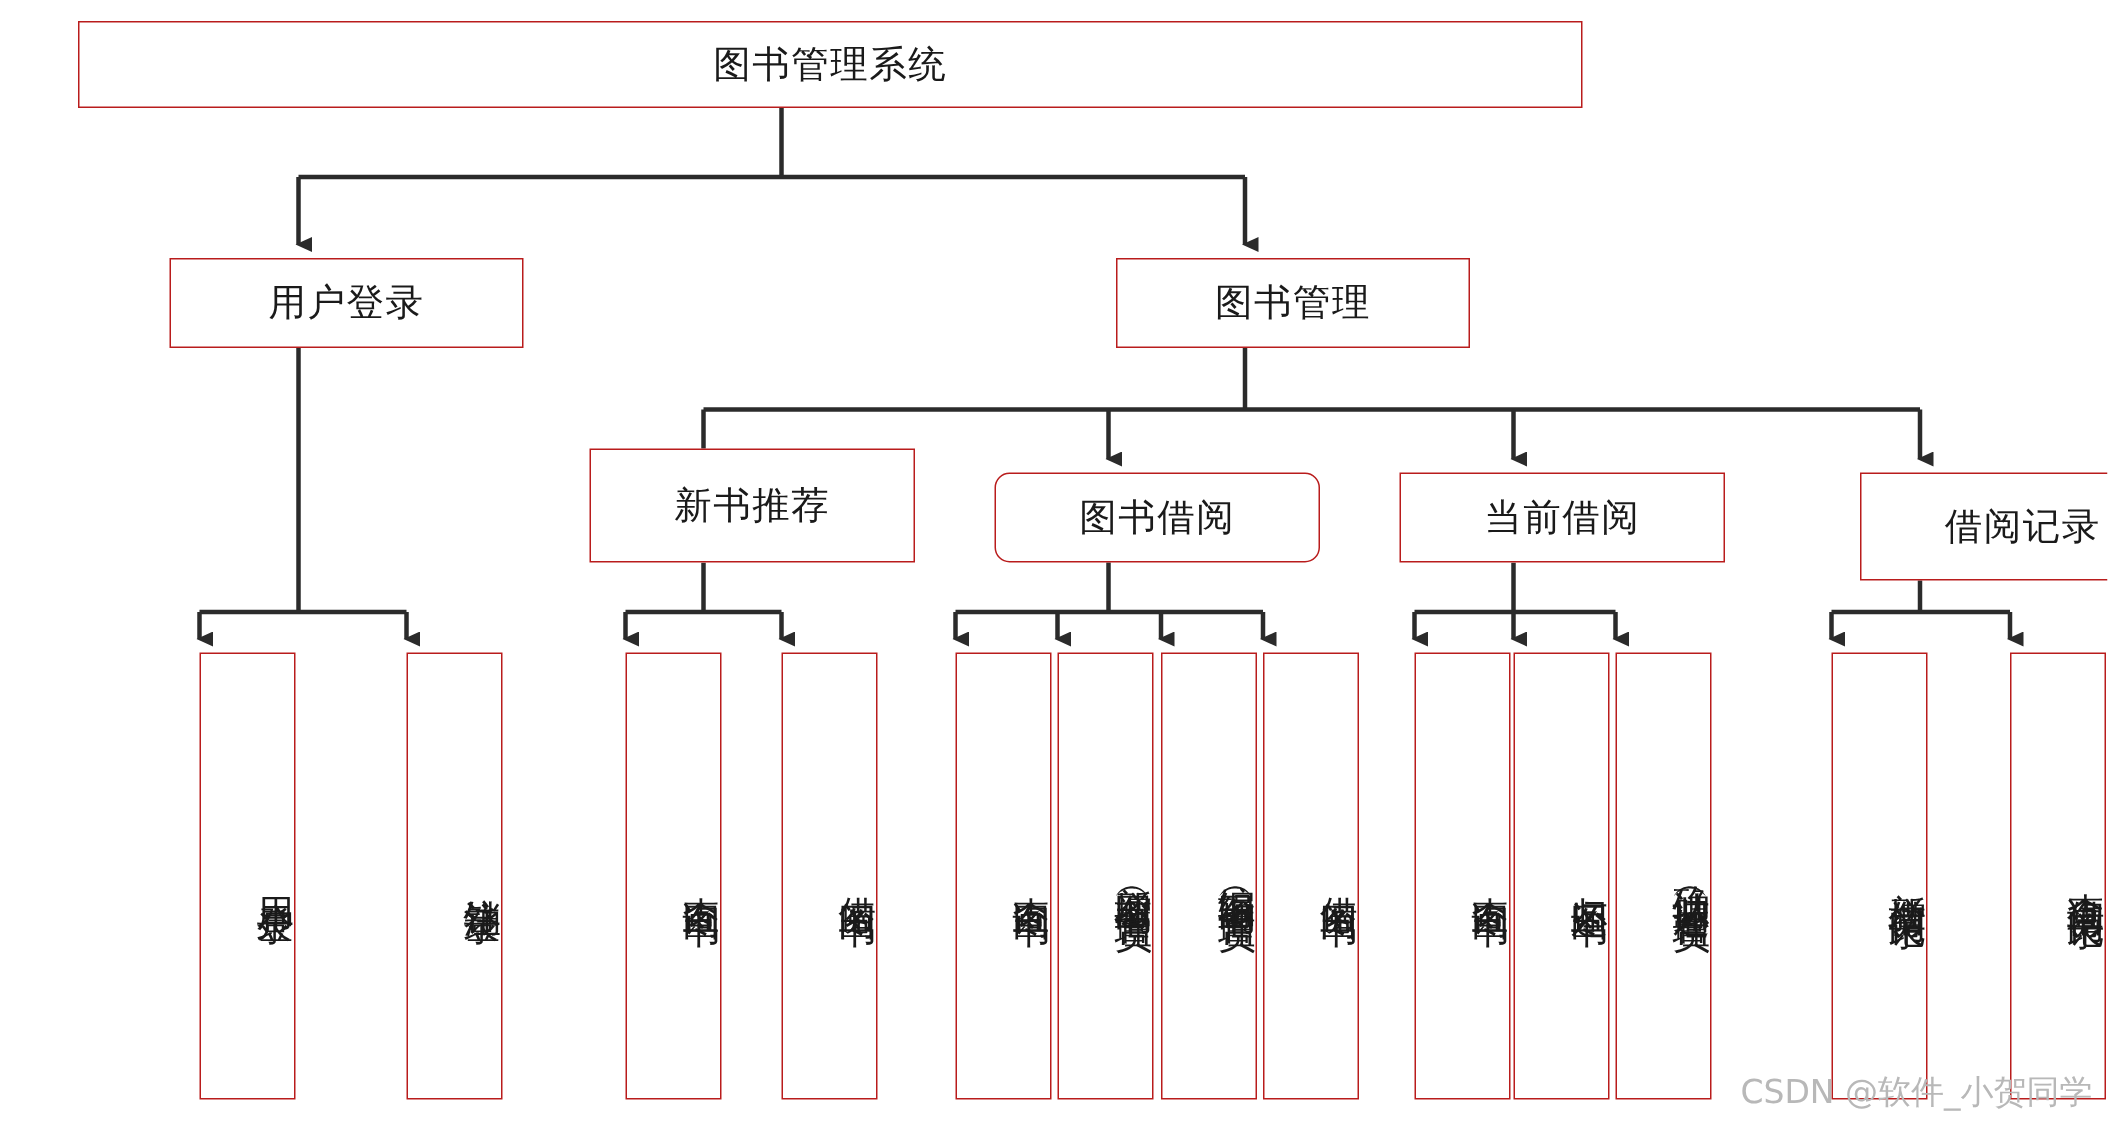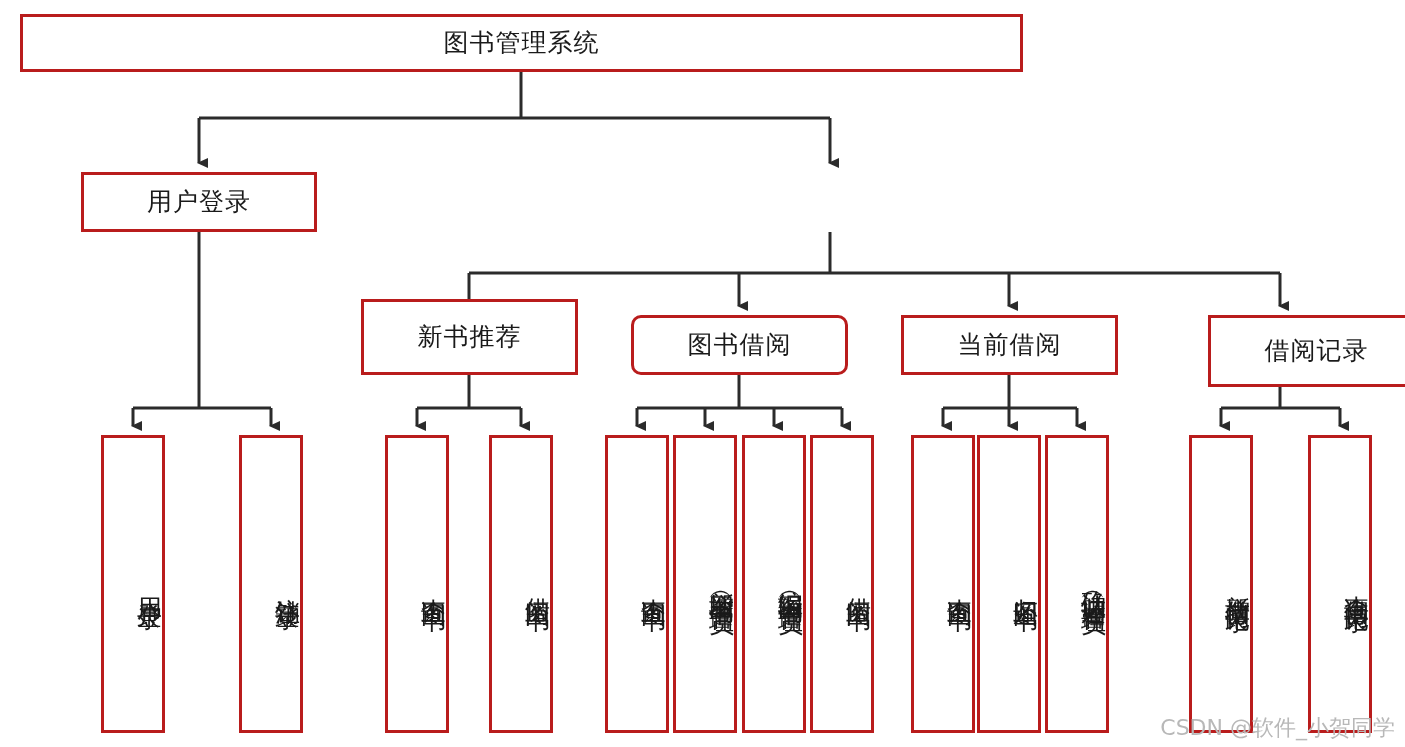--- a/index.html
+++ b/index.html
@@ -22,28 +22,29 @@
     position: absolute;
     left: 0;
     top: 0;
     width: 1405px;
     height: 747px;
     pointer-events: none;
   }
   .node {
     position: absolute;
     box-sizing: border-box;
-    border: 3px solid #b91c1c;
+    border: 1px solid #b91c1c;
     background: #ffffff;
     display: flex;
     align-items: center;
     justify-content: center;
     text-align: center;
     color: #1a1a1a;
     z-index: 2;
+    margin-left: 32px;
   }
   .node.h {
     font-size: 25px;
     letter-spacing: 1px;
     line-height: 1.1;
   }
   .node.v {
     writing-mode: vertical-rl;
     text-orientation: upright;
     font-size: 25px;
@@ -123,20 +124,23 @@
     </g>
   </svg>
 
   <div class="node h" style="left:20px; top:14px; width:1003px; height:58px;">
     <span>图书管理系统</span>
   </div>
 
   <div class="node h" style="left:81px; top:172px; width:236px; height:60px;">
     <span>用户登录</span>
   </div>
+  <div class="node h" style="left:712px; top:172px; width:236px; height:60px;">
+    <span>图书管理</span>
+  </div>
 
   <div class="node h" style="left:361px; top:299px; width:217px; height:76px;">
     <span>新书推荐</span>
   </div>
   <div class="node h" style="left:631px; top:315px; width:217px; height:60px;border-radius:10px;">
     <span>图书借阅</span>
   </div>
   <div class="node h" style="left:901px; top:315px; width:217px; height:60px;">
     <span>当前借阅</span>
   </div>

